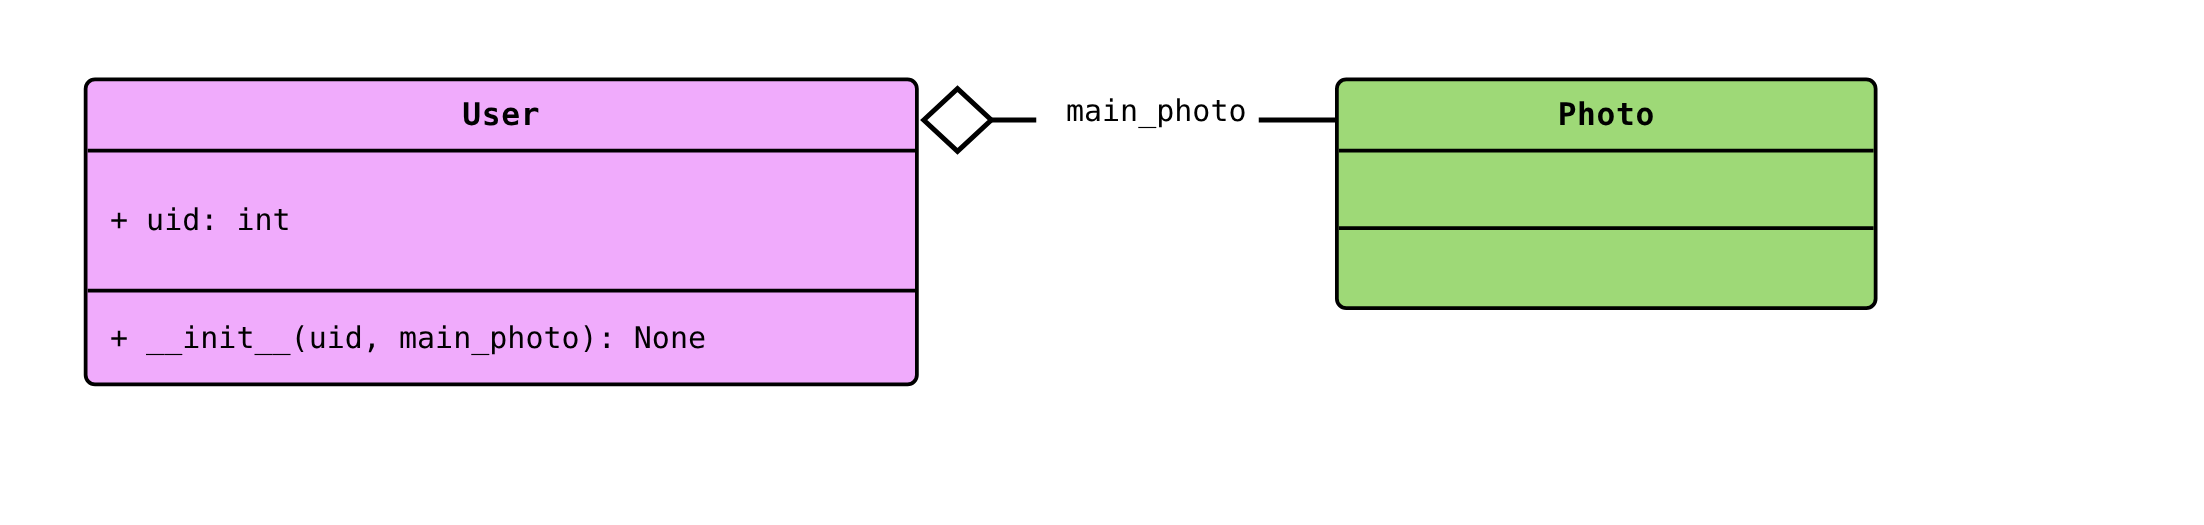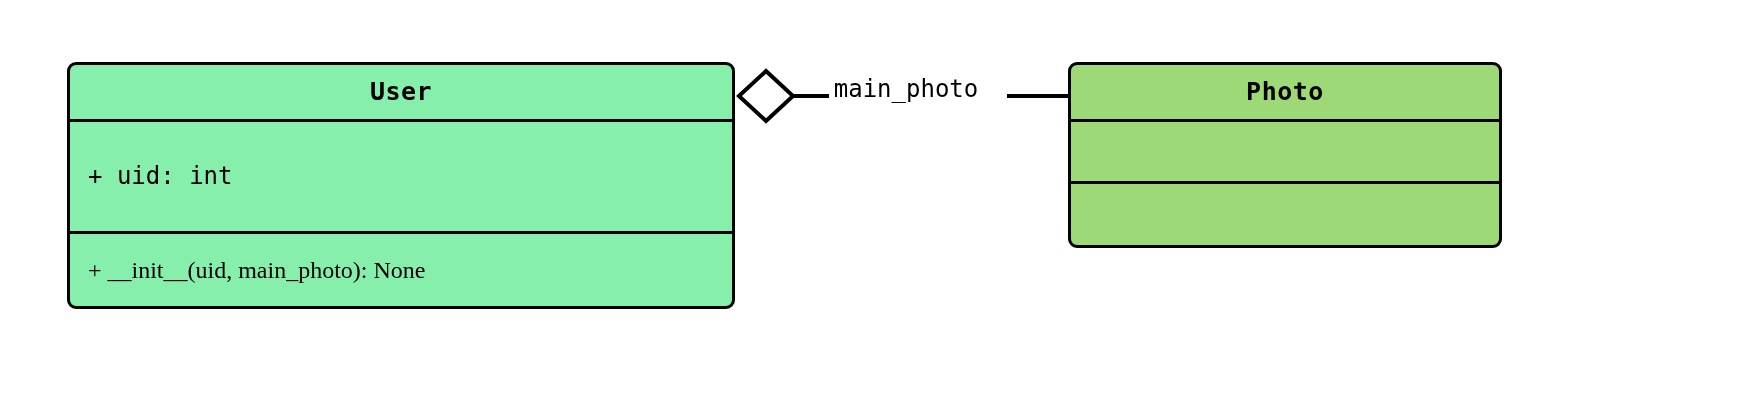--- a/index.html
+++ b/index.html
@@ -67,25 +67,25 @@
   .uml-member b {
     font-weight: bold;
   }
 
   
   #user-class {
     left: 67px;
     top: 62px;
     width: 668px;
     height: 247px;
-    background: #86efac;
+    background: #f0abfc;
   }
   #user-class .cmp-title   { height: 57px; }
   #user-class .cmp-attrs   { height: 112px; }
-  #user-class .cmp-methods { height: 72px; font-family: Liberation Serif, serif; }
+  #user-class .cmp-methods { height: 72px; }
 
   
   #photo-class {
     left: 1068px;
     top: 62px;
     width: 434px;
     height: 186px;
     background: #9ED977;
   }
   #photo-class .cmp-title   { height: 57px; }
@@ -95,21 +95,21 @@
   
   #association-edge {
     position: absolute;
     left: 730px;
     top: 60px;
     width: 345px;
     height: 72px;
   }
   .edge-label {
     position: absolute;
-    left: 86px;
+    left: 105px;
     top: 16px;
     width: 180px;
     text-align: center;
     font-size: 24px;
     line-height: 1.1;
     color: #000000;
     white-space: pre;
   }
 </style>
 </head>

